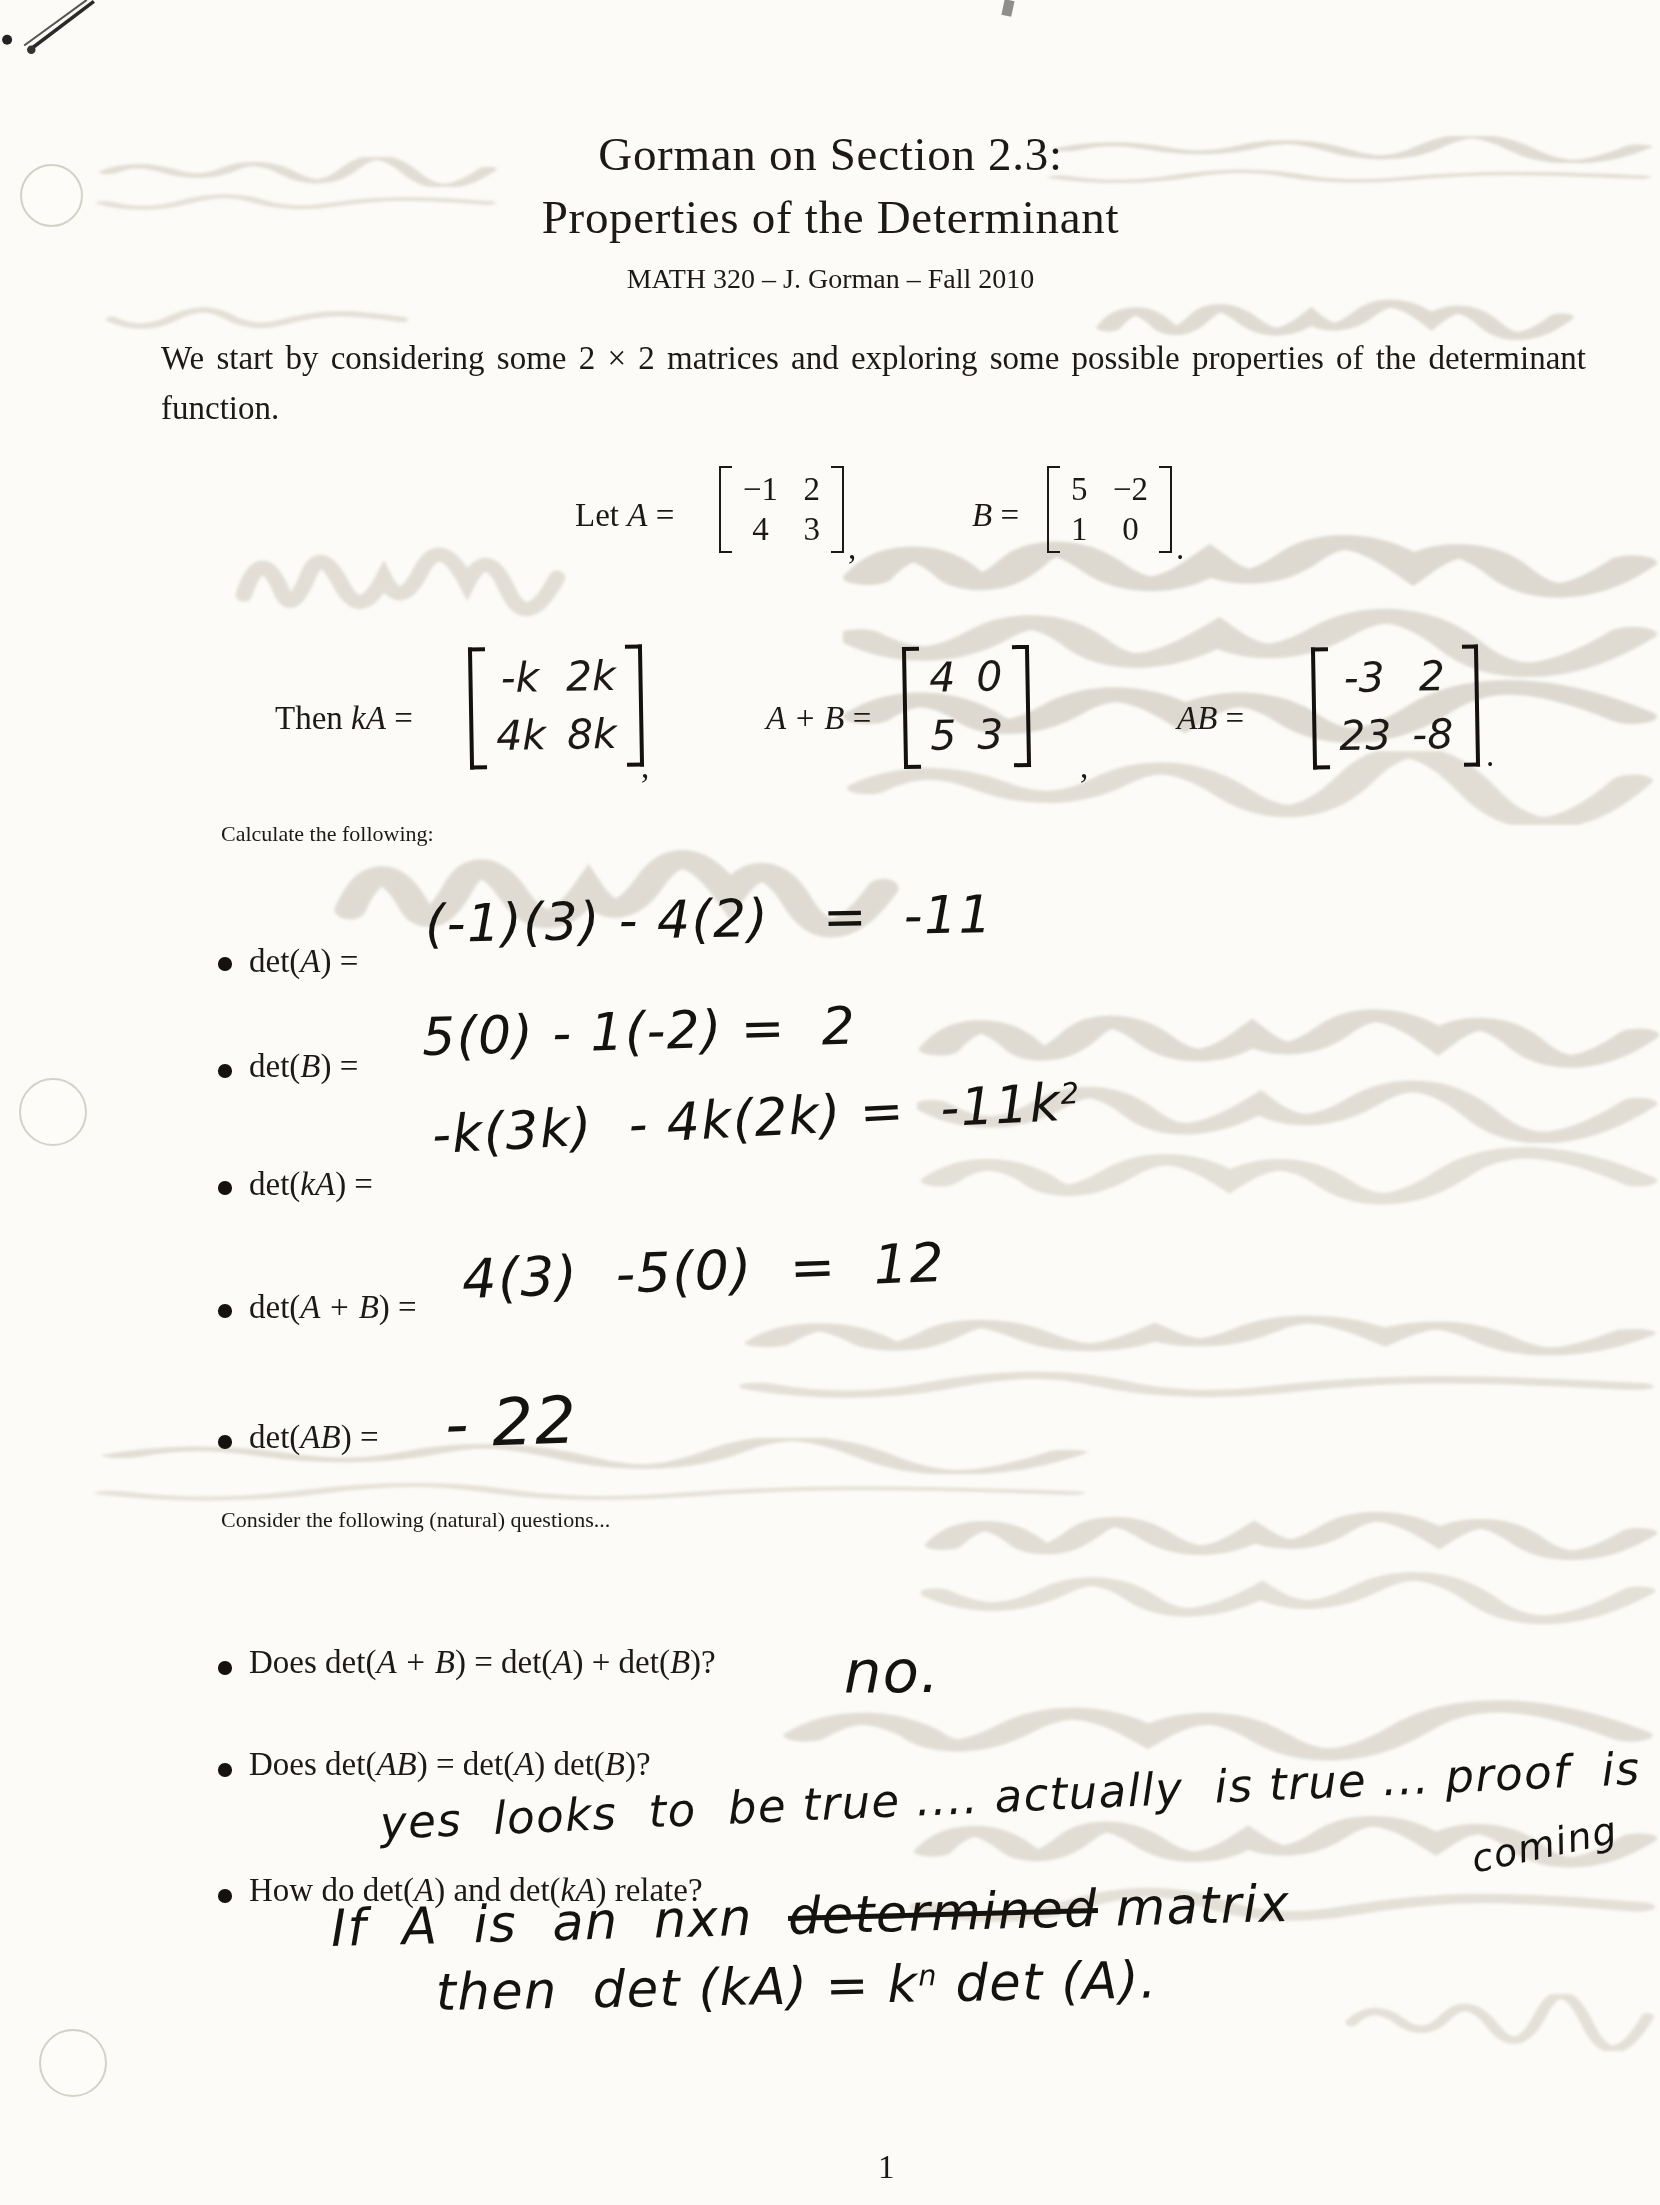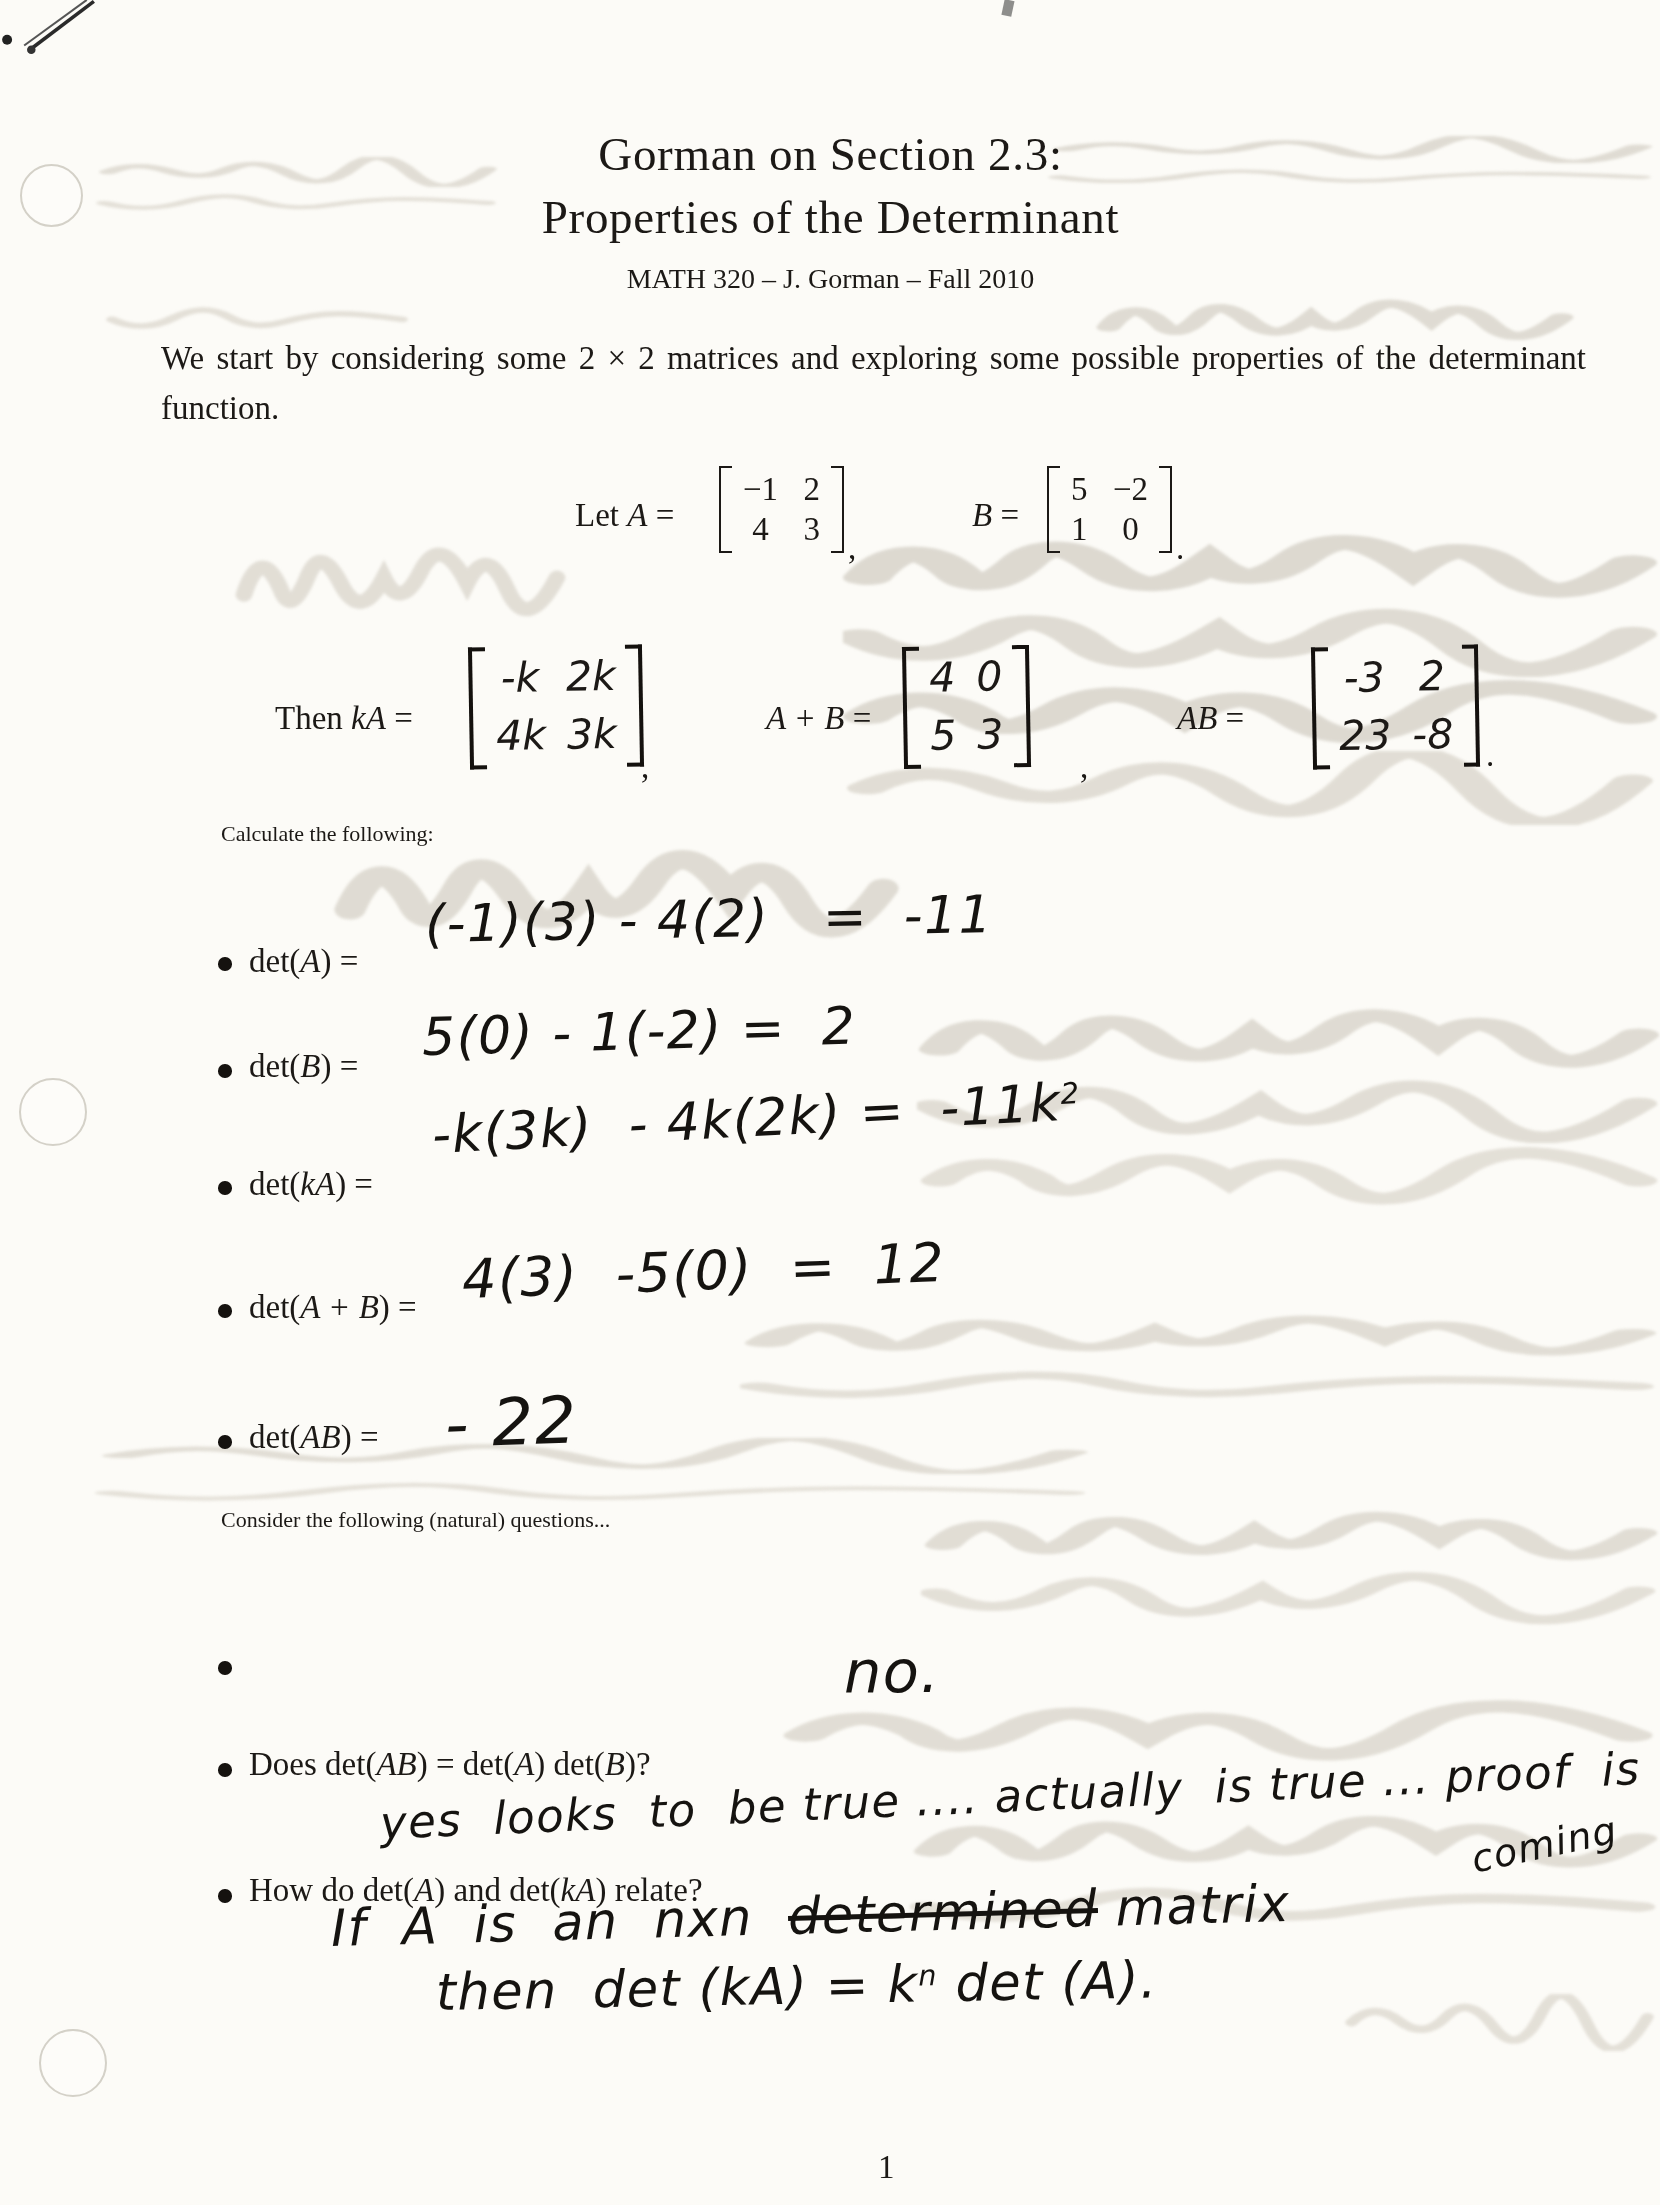--- a/index.html
+++ b/index.html
@@ -196,21 +196,21 @@
   <div class="abs prompt serif" style="left:1176px;top:530px;">.</div>
 
   <div class="abs prompt serif" style="left:275px;top:700px;"><span>Then </span><span class="mi">kA</span><span> =</span></div>
 
   <div class="mx mx-hw" style="left:469px;top:646px;">
     <span class="bl"></span>
     <span class="cells">
       <span>-k</span>
       <span>2k</span>
       <span>4k</span>
-      <span>3k</span>
+      <span>8k</span>
     </span>
     <span class="br"></span>
   </div>
   <div class="abs prompt serif" style="left:641px;top:749px;">,</div>
 
   <div class="abs prompt serif" style="left:766px;top:700px;"><span class="mi">A + B</span><span> =</span></div>
 
   <div class="mx mx-hw" style="left:903px;top:646px;">
     <span class="bl"></span>
     <span class="cells">
@@ -255,20 +255,21 @@
   <div class="abs prompt serif" style="left:249px;top:1289px;"><span>det(</span><span class="mi">A + B</span><span>) =</span></div>
   <div class="abs hw" style="left:462px;top:1248px;font-size:54px;transform:rotate(-2deg);">4(3)  -5(0)  =  12</div>
 
   <div class="abs dot" style="left:218px;top:1435px;"></div>
   <div class="abs prompt serif" style="left:249px;top:1419px;"><span>det(</span><span class="mi">AB</span><span>) =</span></div>
   <div class="abs hw" style="left:445px;top:1387px;font-size:65px;transform:rotate(-2deg);">- 22</div>
 
   <div class="abs heading serif" style="left:221px;top:1507px;">Consider the following (natural) questions...</div>
 
   <div class="abs dot" style="left:218px;top:1661px;"></div>
+  <div class="abs prompt serif" style="left:249px;top:1644px;"><span>Does det(</span><span class="mi">A + B</span><span>) = det(</span><span class="mi">A</span><span>) + det(</span><span class="mi">B</span><span>)?</span></div>
   <div class="abs hw" style="left:844px;top:1637px;font-size:59px;">no.</div>
 
   <div class="abs dot" style="left:218px;top:1763px;"></div>
   <div class="abs prompt serif" style="left:249px;top:1746px;"><span>Does det(</span><span class="mi">AB</span><span>) = det(</span><span class="mi">A</span><span>) det(</span><span class="mi">B</span><span>)?</span></div>
   <div class="abs hw" style="left:380px;top:1797px;font-size:45px;transform:rotate(-2.5deg);">yes  looks  to  be true .... actually  is true ... proof  is</div>
   <div class="abs hw" style="left:1472px;top:1838px;font-size:38px;transform:rotate(-12deg);">coming</div>
 
   <div class="abs dot" style="left:218px;top:1889px;"></div>
   <div class="abs prompt serif" style="left:249px;top:1872px;"><span>How do det(</span><span class="mi">A</span><span>) and det(</span><span class="mi">kA</span><span>) relate?</span></div>
   <div class="abs hw" style="left:331px;top:1899px;font-size:51px;transform:rotate(-1.5deg);"><span>If  A  is  an  nxn  </span><span class="struck">determined</span><span> matrix</span></div>

